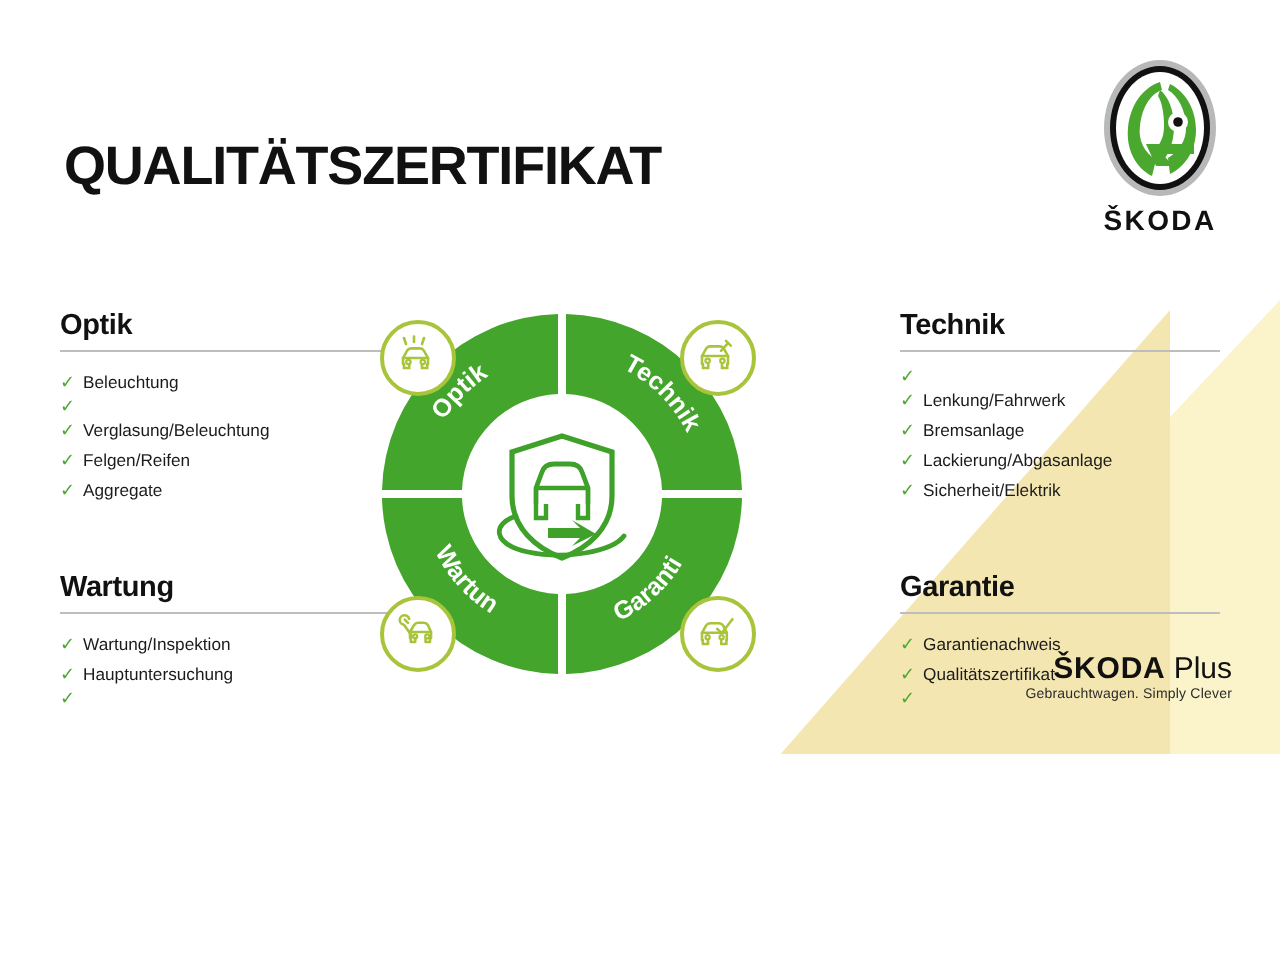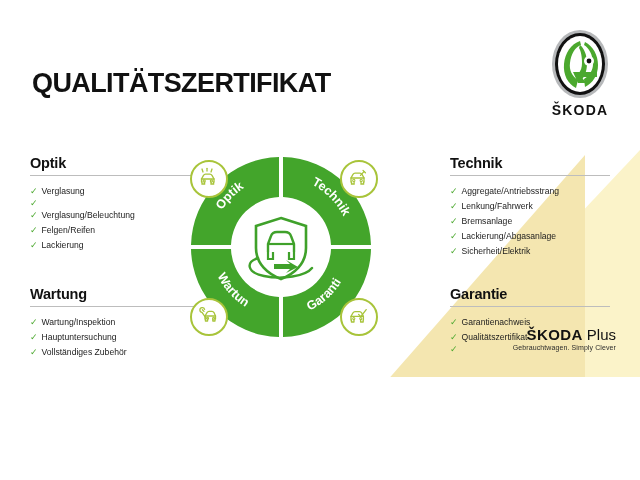--- a/index.html
+++ b/index.html
@@ -193,66 +193,64 @@
     </svg>
     <div class="wordmark">ŠKODA</div>
   </div>
 
   <div class="block block-optik">
     <div class="heading">Optik</div>
     <div class="rule"></div>
     <ul>
       <li>
           <span class="check">✓</span>
-          <span>Verglasung</span>
+          <span>Beleuchtung</span>
         </li>
       <li>
           <span class="check">✓</span>
         </li>
       <li>
           <span class="check">✓</span>
           <span>Verglasung/Beleuchtung</span>
         </li>
       <li>
           <span class="check">✓</span>
           <span>Felgen/Reifen</span>
         </li>
       <li>
           <span class="check">✓</span>
-          <span>Lackierung</span>
+          <span>Aggregate</span>
         </li>
     </ul>
   </div>
 
   <div class="block block-wartung">
     <div class="heading">Wartung</div>
     <div class="rule"></div>
     <ul>
       <li>
           <span class="check">✓</span>
           <span>Wartung/Inspektion</span>
         </li>
       <li>
           <span class="check">✓</span>
           <span>Hauptuntersuchung</span>
         </li>
       <li>
           <span class="check">✓</span>
-          <span>Vollständiges Zubehör</span>
         </li>
     </ul>
   </div>
 
   <div class="block block-technik">
     <div class="heading">Technik</div>
     <div class="rule"></div>
     <ul>
       <li>
           <span class="check">✓</span>
-          <span>Aggregate/Antriebsstrang</span>
         </li>
       <li>
           <span class="check">✓</span>
           <span>Lenkung/Fahrwerk</span>
         </li>
       <li>
           <span class="check">✓</span>
           <span>Bremsanlage</span>
         </li>
       <li>

